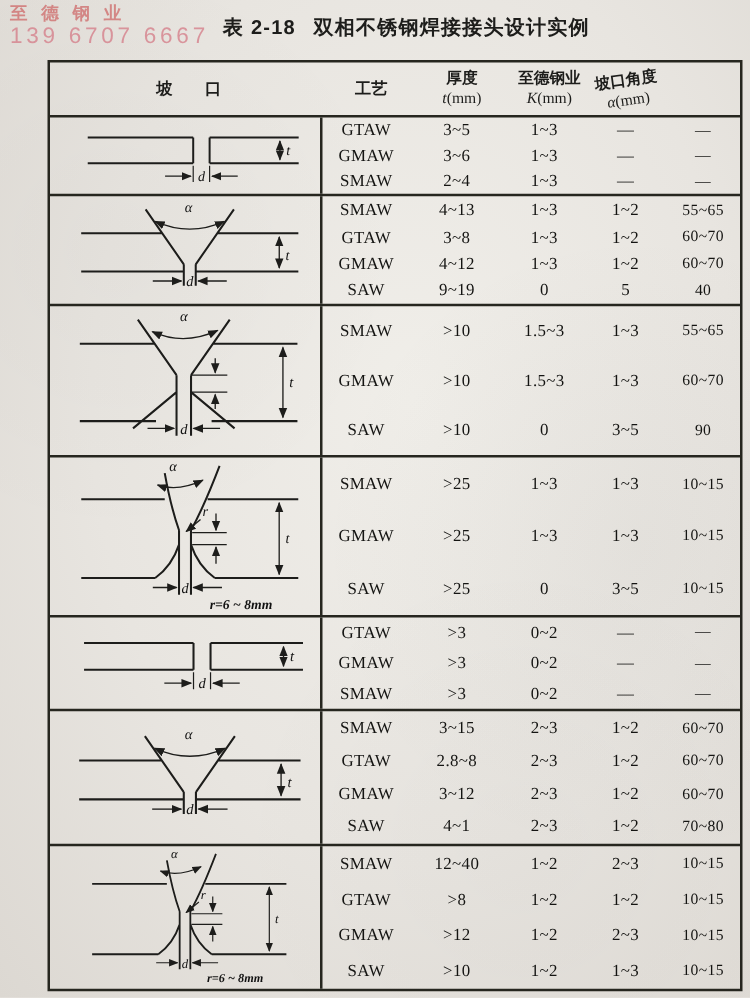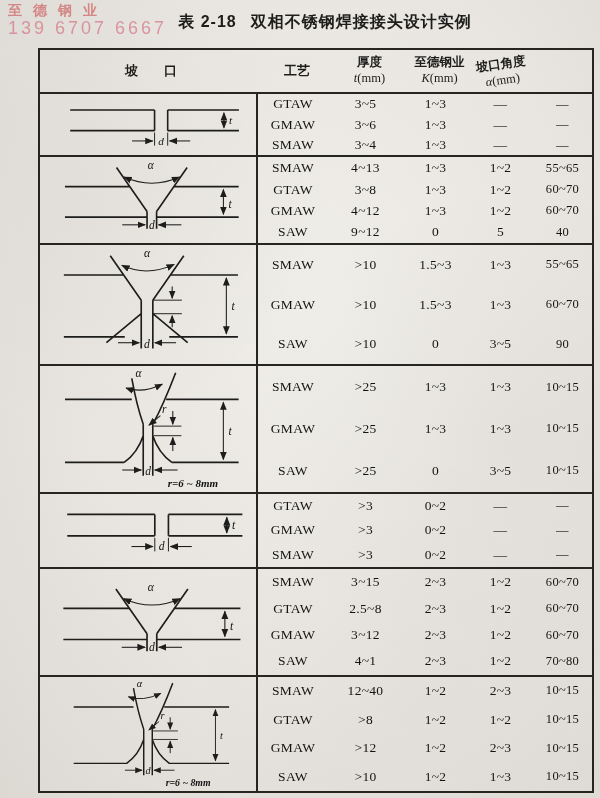--- a/index.html
+++ b/index.html
@@ -118,21 +118,21 @@
         </div>
         <div class="r">
           <div class="c w-p">GMAW</div>
           <div class="c w-t">3~6</div>
           <div class="c w-d">1~3</div>
           <div class="c w-k">—</div>
           <div class="c w-a a">—</div>
         </div>
         <div class="r">
           <div class="c w-p">SMAW</div>
-          <div class="c w-t">3~4</div>
+          <div class="c w-t">2~4</div>
           <div class="c w-d">1~3</div>
           <div class="c w-k">—</div>
           <div class="c w-a a">—</div>
         </div>
       </div>
     </div>
 
     <div class="group g2">
       <div class="dcell">
         <svg class="diag" width="220" height="84" viewBox="0 0 222 88">
@@ -163,21 +163,21 @@
         </div>
         <div class="r">
           <div class="c w-p">GMAW</div>
           <div class="c w-t">4~12</div>
           <div class="c w-d">1~3</div>
           <div class="c w-k">1~2</div>
           <div class="c w-a a">60~70</div>
         </div>
         <div class="r">
           <div class="c w-p">SAW</div>
-          <div class="c w-t">9~12</div>
+          <div class="c w-t">9~19</div>
           <div class="c w-d">0</div>
           <div class="c w-k">5</div>
           <div class="c w-a a">40</div>
         </div>
       </div>
     </div>
 
     <div class="group g3">
       <div class="dcell">
         <svg class="diag" width="220" height="118" viewBox="0 0 222 122">
@@ -325,21 +325,21 @@
       <div class="rows">
         <div class="r">
           <div class="c w-p">SMAW</div>
           <div class="c w-t">3~15</div>
           <div class="c w-d">2~3</div>
           <div class="c w-k">1~2</div>
           <div class="c w-a a">60~70</div>
         </div>
         <div class="r">
           <div class="c w-p">GTAW</div>
-          <div class="c w-t">2.5~8</div>
+          <div class="c w-t">2.8~8</div>
           <div class="c w-d">2~3</div>
           <div class="c w-k">1~2</div>
           <div class="c w-a a">60~70</div>
         </div>
         <div class="r">
           <div class="c w-p">GMAW</div>
           <div class="c w-t">3~12</div>
           <div class="c w-d">2~3</div>
           <div class="c w-k">1~2</div>
           <div class="c w-a a">60~70</div>

